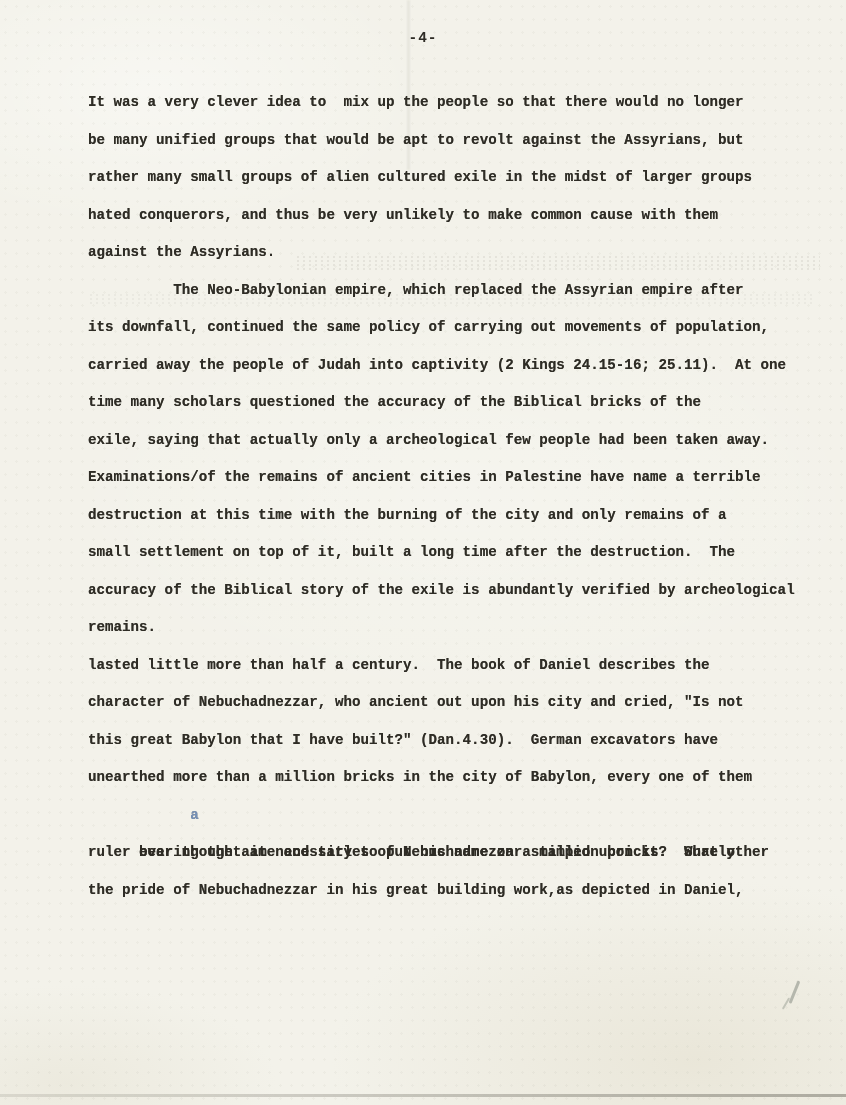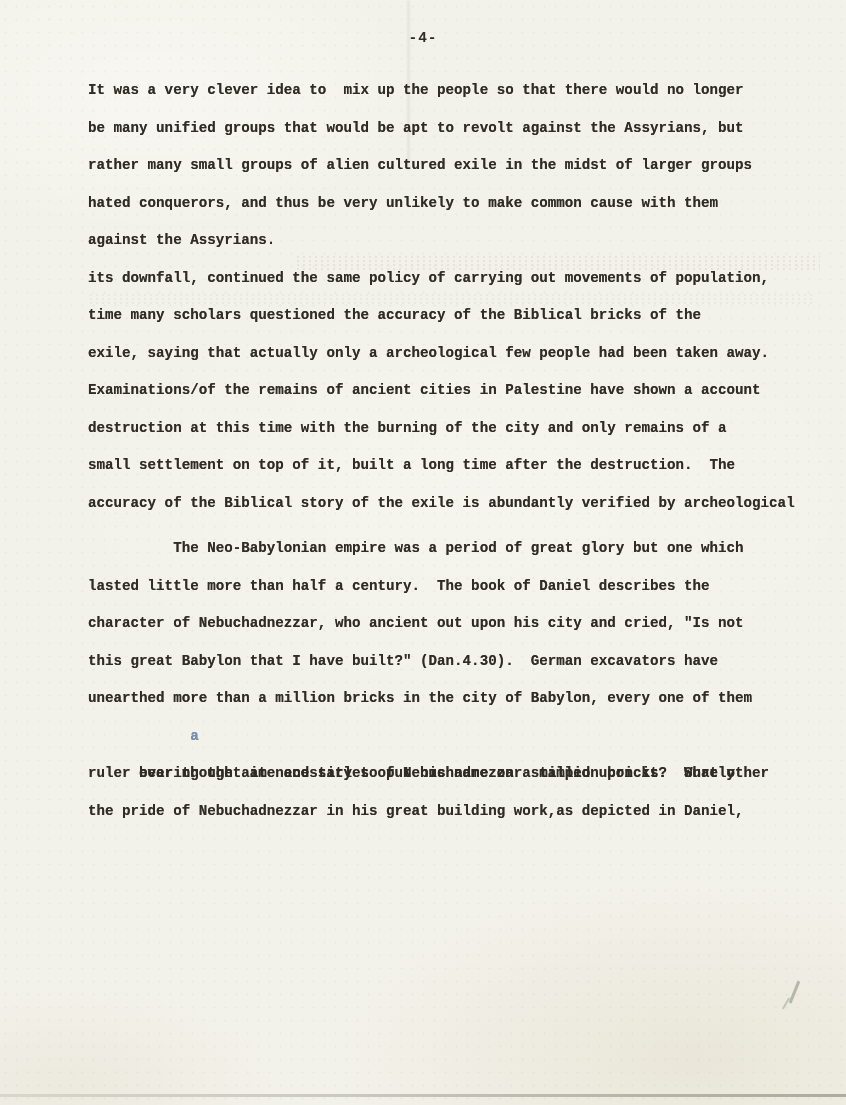--- a/index.html
+++ b/index.html
@@ -35,21 +35,21 @@
     top: 30px; left: 0;
     width: 100%;
     text-align: center;
     font-size: 14.5px;
     font-weight: 700;
     letter-spacing: 1px;
     white-space: pre;
   }
   .text-block {
     position: absolute;
-    top: 72px;
+    top: 84px;
     left: 88px;
     width: 730px;
   }
   .line {
     position: relative;
     white-space: pre;
     font-size: 14.2px;
     line-height: 37.5px;
     height: 37.5px;
     font-weight: 700;
@@ -110,28 +110,30 @@
   <div class="smudge smudge-2"></div>
 
   <div class="page-number">-4-</div>
 
   <div class="text-block">
     <div class="line">It was a very clever idea to  mix up the people so that there would no longer</div>
     <div class="line">be many unified groups that would be apt to revolt against the Assyrians, but</div>
     <div class="line">rather many small groups of alien cultured exile in the midst of larger groups</div>
     <div class="line">hated conquerors, and thus be very unlikely to make common cause with them</div>
     <div class="line">against the Assyrians.</div>
+    <div class="line">          The Neo-Babylonian empire, which replaced the Assyrian empire after</div>
     <div class="line">its downfall, continued the same policy of carrying out movements of population,</div>
+    <div class="line">carried away the people of Judah into captivity (2 Kings 24.15-16; 25.11).  At one</div>
     <div class="line">time many scholars questioned the accuracy of the Biblical bricks of the</div>
     <div class="line">exile, saying that actually only a archeological few people had been taken away.</div>
-    <div class="line">Examinations/of the remains of ancient cities in Palestine have shown a account</div>
+    <div class="line">Examinations/of the remains of ancient cities in Palestine have name a terrible</div>
     <div class="line">destruction at this time with the burning of the city and only remains of a</div>
     <div class="line">small settlement on top of it, built a long time after the destruction.  The</div>
     <div class="line">accuracy of the Biblical story of the exile is abundantly verified by archeological</div>
-    <div class="line para-gap">          The Neo-Babylonian empire was a period of great glory but one which</div>
+    <div class="line">remains.</div>
     <div class="line">lasted little more than half a century.  The book of Daniel describes the</div>
     <div class="line">character of Nebuchadnezzar, who ancient out upon his city and cried, "Is not</div>
     <div class="line">this great Babylon that I have built?" (Dan.4.30).  German excavators have</div>
     <div class="line">unearthed more than a million bricks in the city of Babylon, every one of them</div>
     <div class="line">
       <span>bearing the aame and titles of Nebuchadnezzar stamped upon it.  What other</span>
       <span class="overtype">a</span>
     </div>
     <div class="line">ruler ever thought it necessary to put his name on a million bricks?  Surely</div>
     <div class="line">the pride of Nebuchadnezzar in his great building work,as depicted in Daniel,</div>

